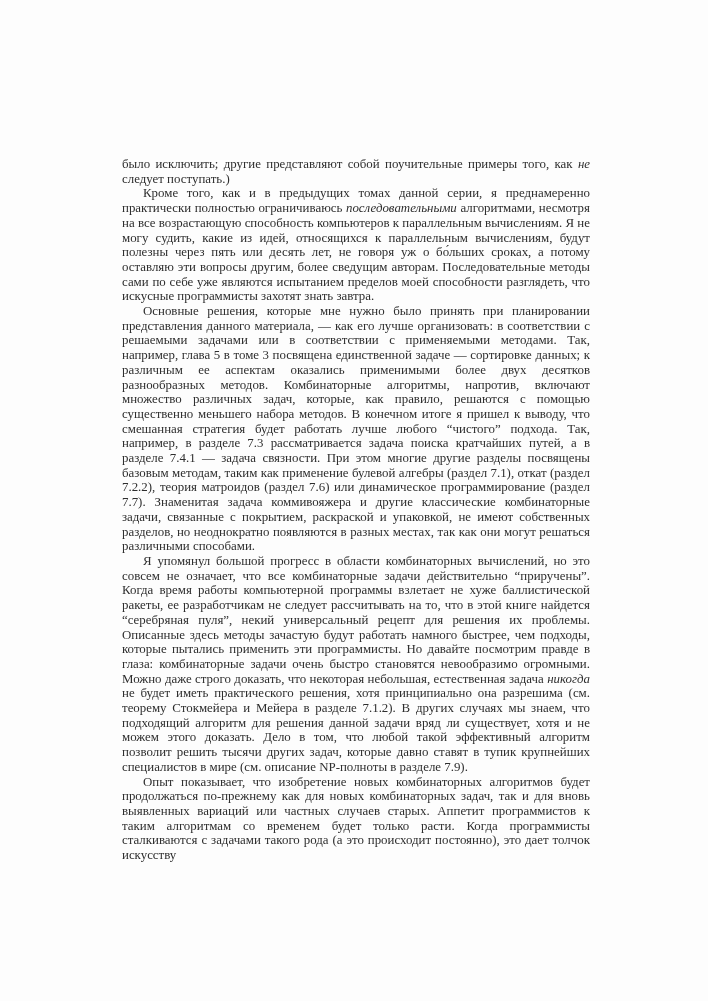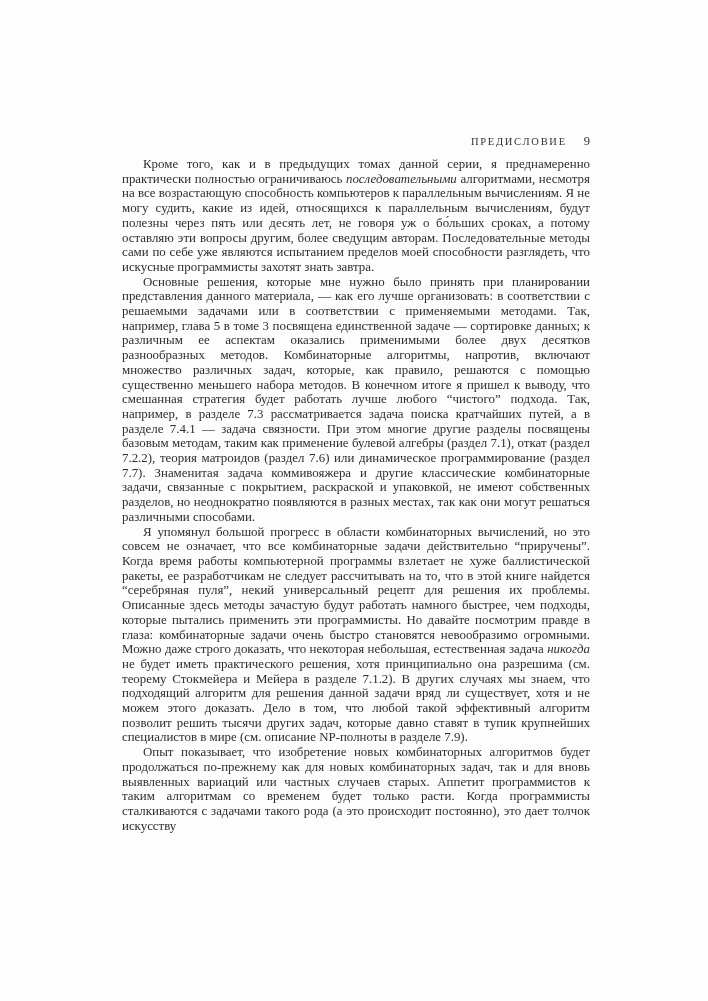--- a/index.html
+++ b/index.html
@@ -57,23 +57,20 @@
     text-indent: 21px;
   }
   .italic {
     font-style: italic;
   }
 </style>
 </head>
 <body>
 
 <div class="page">
-  <div class="running-head">
-    <span class="head-title">ПРЕДИСЛОВИЕ</span>
-    <span class="head-pagenum">9</span>
-  </div>
   <div class="text-block">
+      <p class="para"><span>было исключить; другие представляют собой поучительные примеры того, как </span><span class="italic">не</span><span> следует поступать.)</span></p>
       <p class="para indent"><span>Кроме того, как и в предыдущих томах данной серии, я преднамеренно практически полностью ограничиваюсь </span><span class="italic">последовательными</span><span> алгоритмами, несмотря на все возрастающую способность компьютеров к параллельным вычислениям. Я не могу судить, какие из идей, относящихся к параллельным вычислениям, будут полезны через пять или десять лет, не говоря уж о бо́льших сроках, а потому оставляю эти вопросы другим, более сведущим авторам. Последовательные методы сами по себе уже являются испытанием пределов моей способности разглядеть, что искусные программисты захотят знать завтра.</span></p>
       <p class="para indent"><span>Основные решения, которые мне нужно было принять при планировании представления данного материала, — как его лучше организовать: в соответствии с решаемыми задачами или в соответствии с применяемыми методами. Так, например, глава 5 в томе 3 посвящена единственной задаче — сортировке данных; к различным ее аспектам оказались применимыми более двух десятков разнообразных методов. Комбинаторные алгоритмы, напротив, включают множество различных задач, которые, как правило, решаются с помощью существенно меньшего набора методов. В конечном итоге я пришел к выводу, что смешанная стратегия будет работать лучше любого “чистого” подхода. Так, например, в разделе 7.3 рассматривается задача поиска кратчайших путей, а в разделе 7.4.1 — задача связности. При этом многие другие разделы посвящены базовым методам, таким как применение булевой алгебры (раздел 7.1), откат (раздел 7.2.2), теория матроидов (раздел 7.6) или динамическое программирование (раздел 7.7). Знаменитая задача коммивояжера и другие классические комбинаторные задачи, связанные с покрытием, раскраской и упаковкой, не имеют собственных разделов, но неоднократно появляются в разных местах, так как они могут решаться различными способами.</span></p>
       <p class="para indent"><span>Я упомянул большой прогресс в области комбинаторных вычислений, но это совсем не означает, что все комбинаторные задачи действительно “приручены”. Когда время работы компьютерной программы взлетает не хуже баллистической ракеты, ее разработчикам не следует рассчитывать на то, что в этой книге найдется “серебряная пуля”, некий универсальный рецепт для решения их проблемы. Описанные здесь методы зачастую будут работать намного быстрее, чем подходы, которые пытались применить эти программисты. Но давайте посмотрим правде в глаза: комбинаторные задачи очень быстро становятся невообразимо огромными. Можно даже строго доказать, что некоторая небольшая, естественная задача </span><span class="italic">никогда</span><span> не будет иметь практического решения, хотя принципиально она разрешима (см. теорему Стокмейера и Мейера в разделе 7.1.2). В других случаях мы знаем, что подходящий алгоритм для решения данной задачи вряд ли существует, хотя и не можем этого доказать. Дело в том, что любой такой эффективный алгоритм позволит решить тысячи других задач, которые давно ставят в тупик крупнейших специалистов в мире (см. описание NP-полноты в разделе 7.9).</span></p>
       <p class="para indent"><span>Опыт показывает, что изобретение новых комбинаторных алгоритмов будет продолжаться по-прежнему как для новых комбинаторных задач, так и для вновь выявленных вариаций или частных случаев старых. Аппетит программистов к таким алгоритмам со временем будет только расти. Когда программисты сталкиваются с задачами такого рода (а это происходит постоянно), это дает толчок искусству</span></p>
     </div>
 </div>
 
 </body></html>

